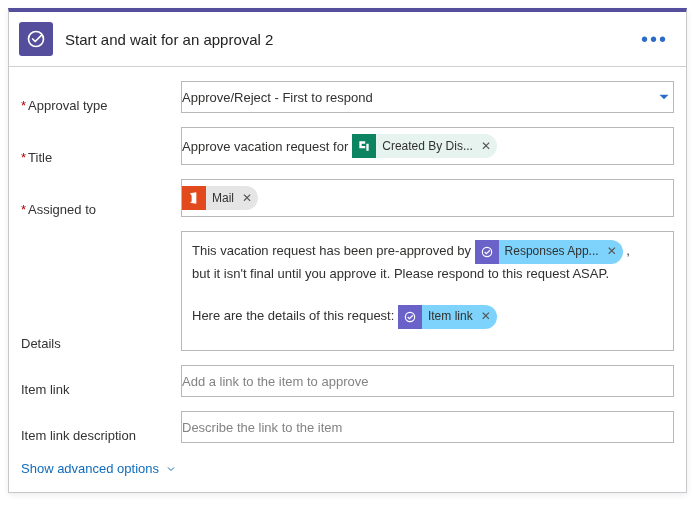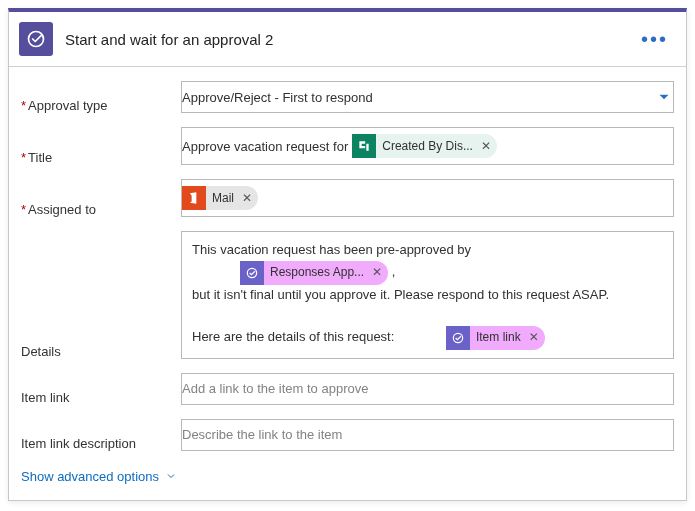--- a/index.html
+++ b/index.html
@@ -108,21 +108,21 @@
       display: flex; align-items: center; justify-content: center;
       color: #fff;
       font-weight: 600;
       font-size: 11px;
     }
     .tk-close { cursor: pointer; color: #555; font-size: 12px; padding-left: 2px; }
     .tk-sp { background: #e6f3ee; }
     .tk-sp .tk-icon { background: #0d8461; }
     .tk-o365 { background: #e5e5e5; }
     .tk-o365 .tk-icon { background: #e24a1d; }
-    .tk-appr { background: #f0abfc; margin-left: 48px; }
+    .tk-appr { background: #7dd3fc; }
     .tk-appr .tk-icon { background: #6b62c9; }
     .advanced {
       padding: 14px 12px 16px;
     }
     .advanced a {
       color: #0f6cbd;
       text-decoration: none;
       font-size: 13px;
       display: inline-flex;
       align-items: center;

